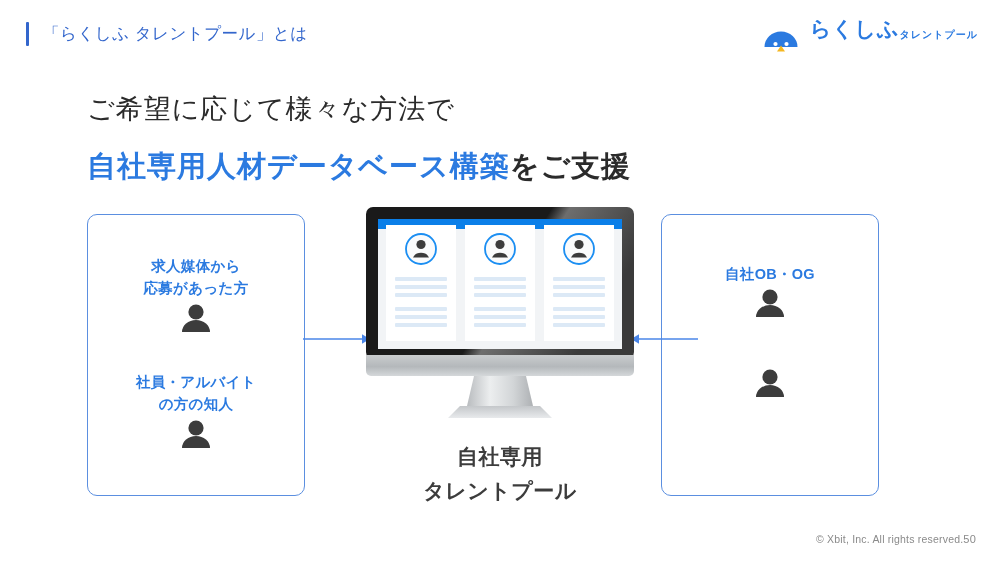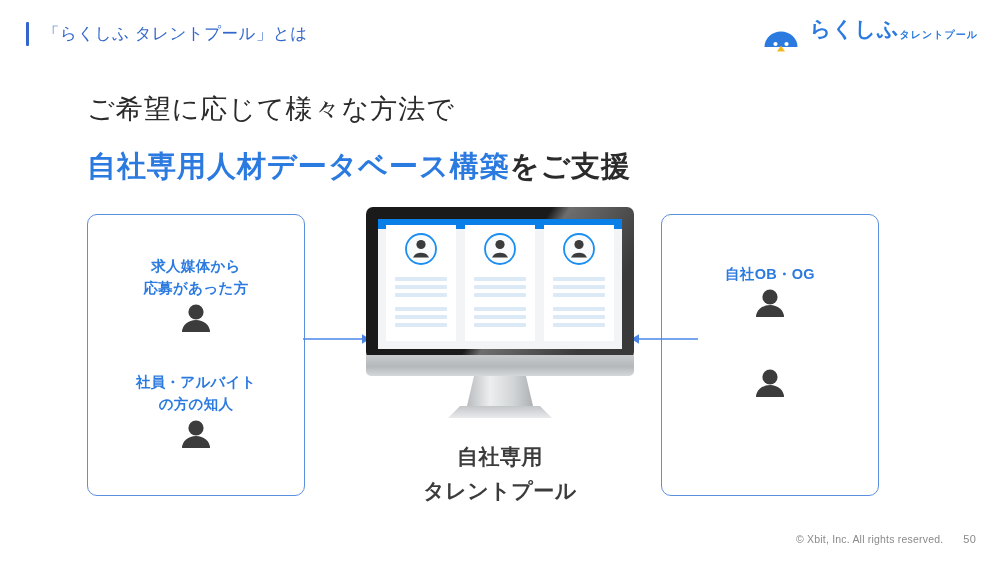--- a/index.html
+++ b/index.html
@@ -62,21 +62,21 @@
   
   .monitor { position:absolute; left:362px; top:205px; width:276px; height:222px; }
   .mon-caption {
     position:absolute; left:362px; top:440px; width:276px; text-align:center;
     font-size:21px; font-weight:bold; color:#3c3c3c; line-height:1.6; letter-spacing:.5px;
   }
 
   
   .footer {
     position:absolute; right:24px; bottom:18px;
-    display:flex; align-items:center; gap:20px;
+    display:flex; align-items:center; 
     font-size:10.5px; color:#8a8a8a; letter-spacing:.2px;
   }
   .pagenum { font-size:11px; color:#8a8a8a; }
 </style>
 </head>
 <body>
 
 <div class="slide">
 
   <div class="header">

